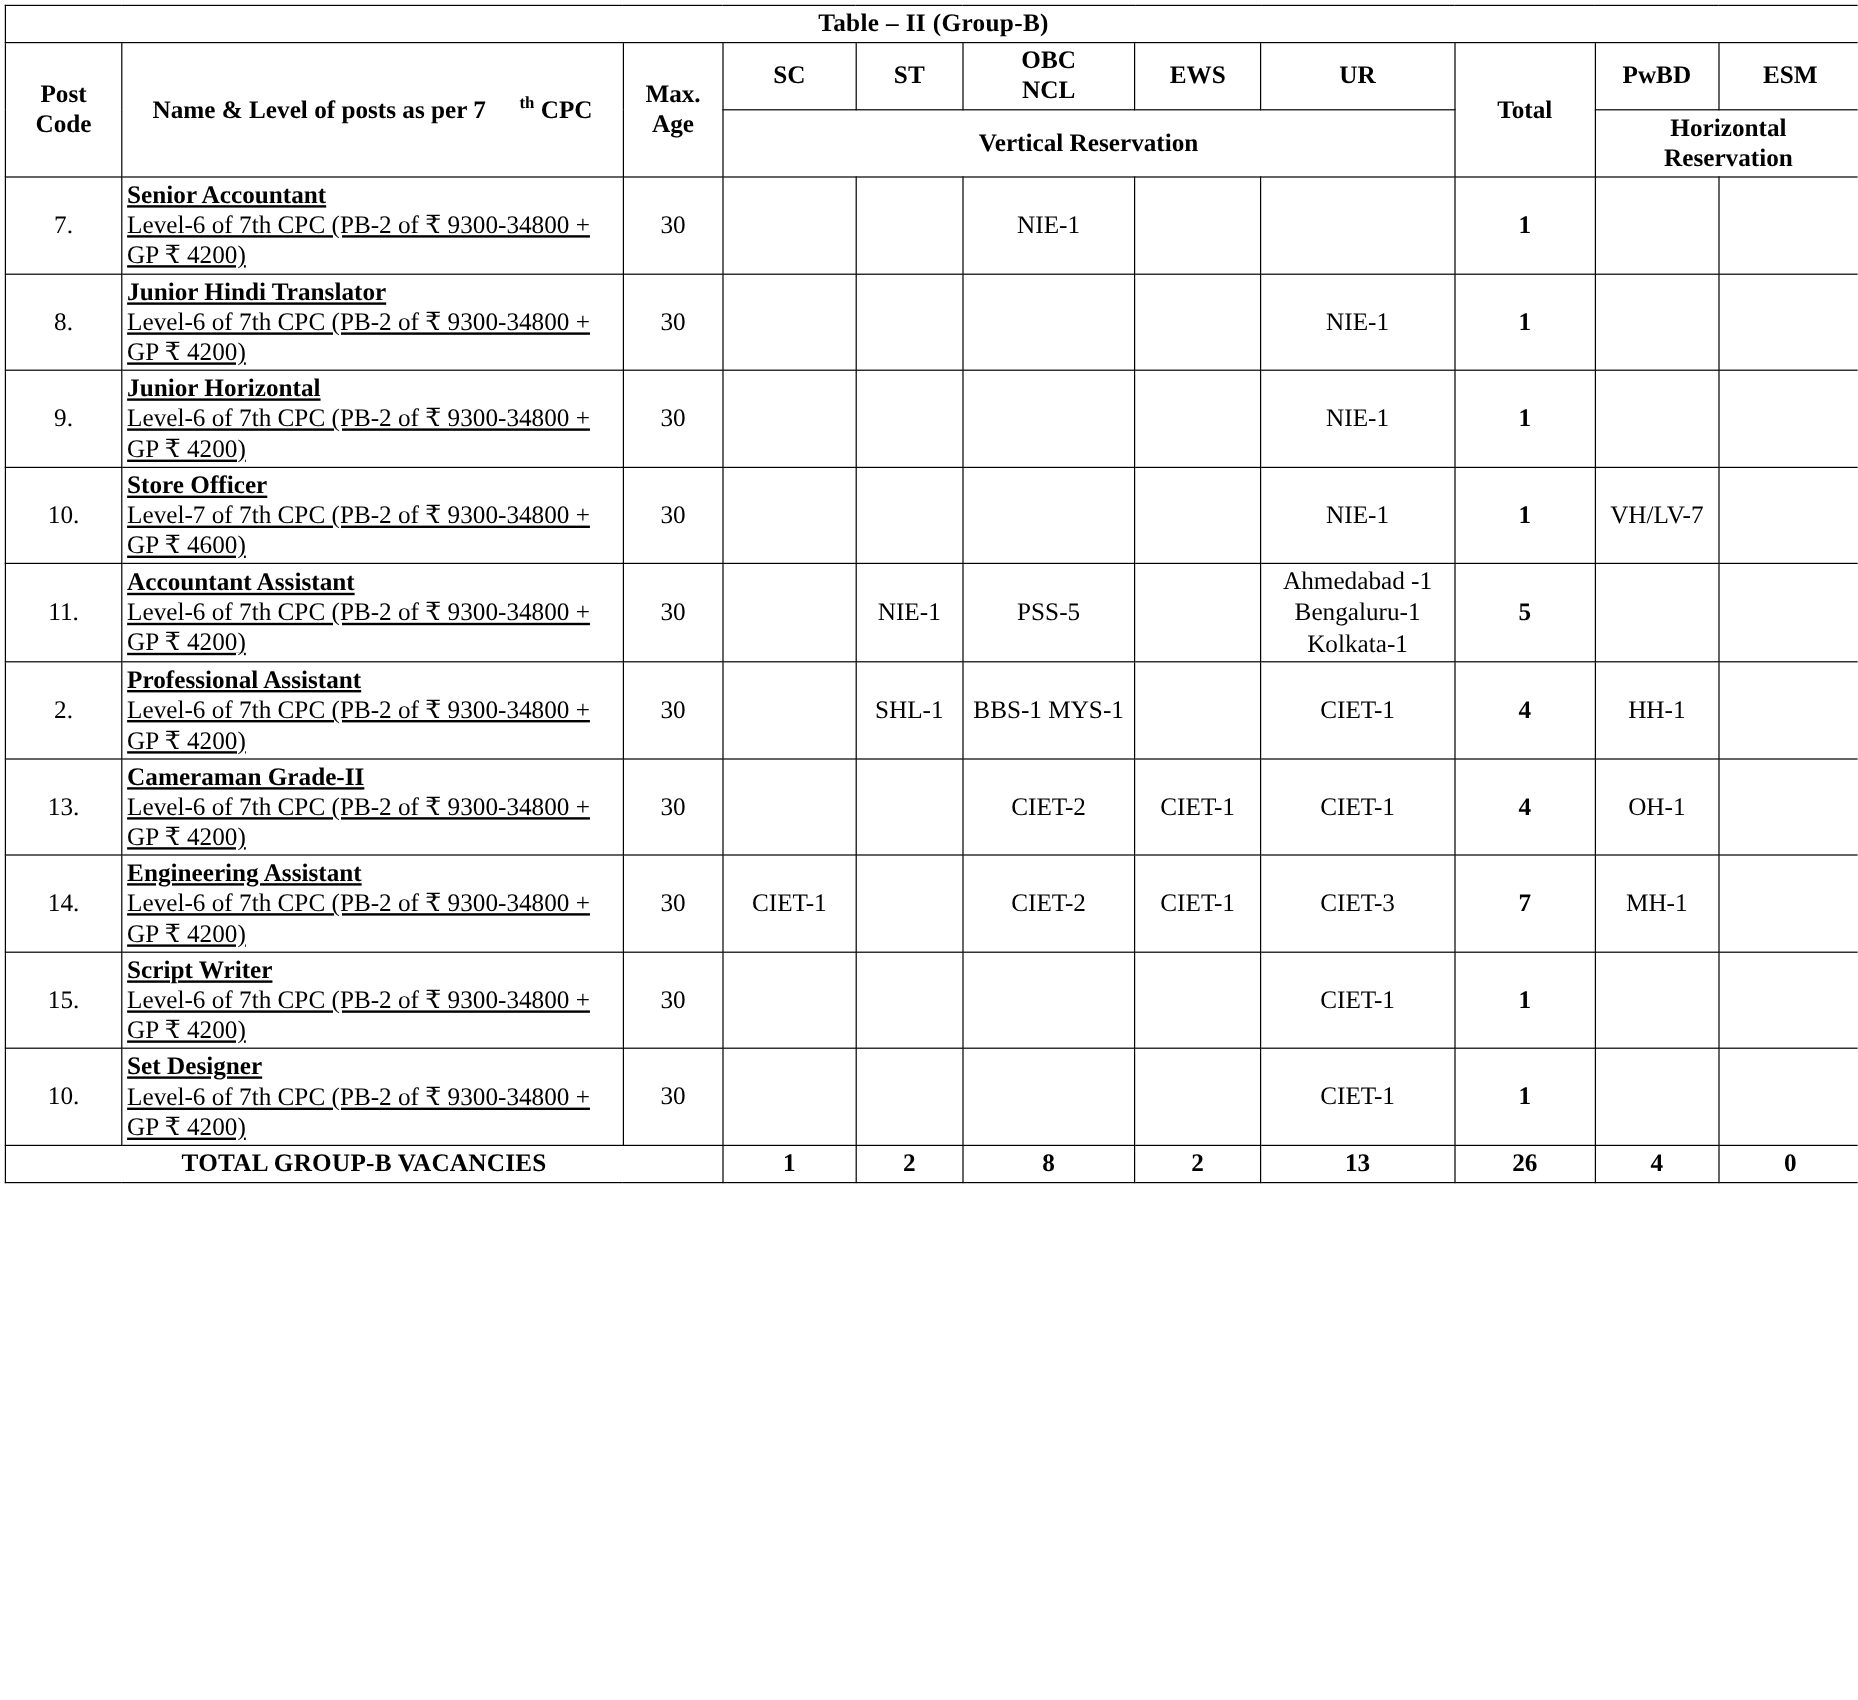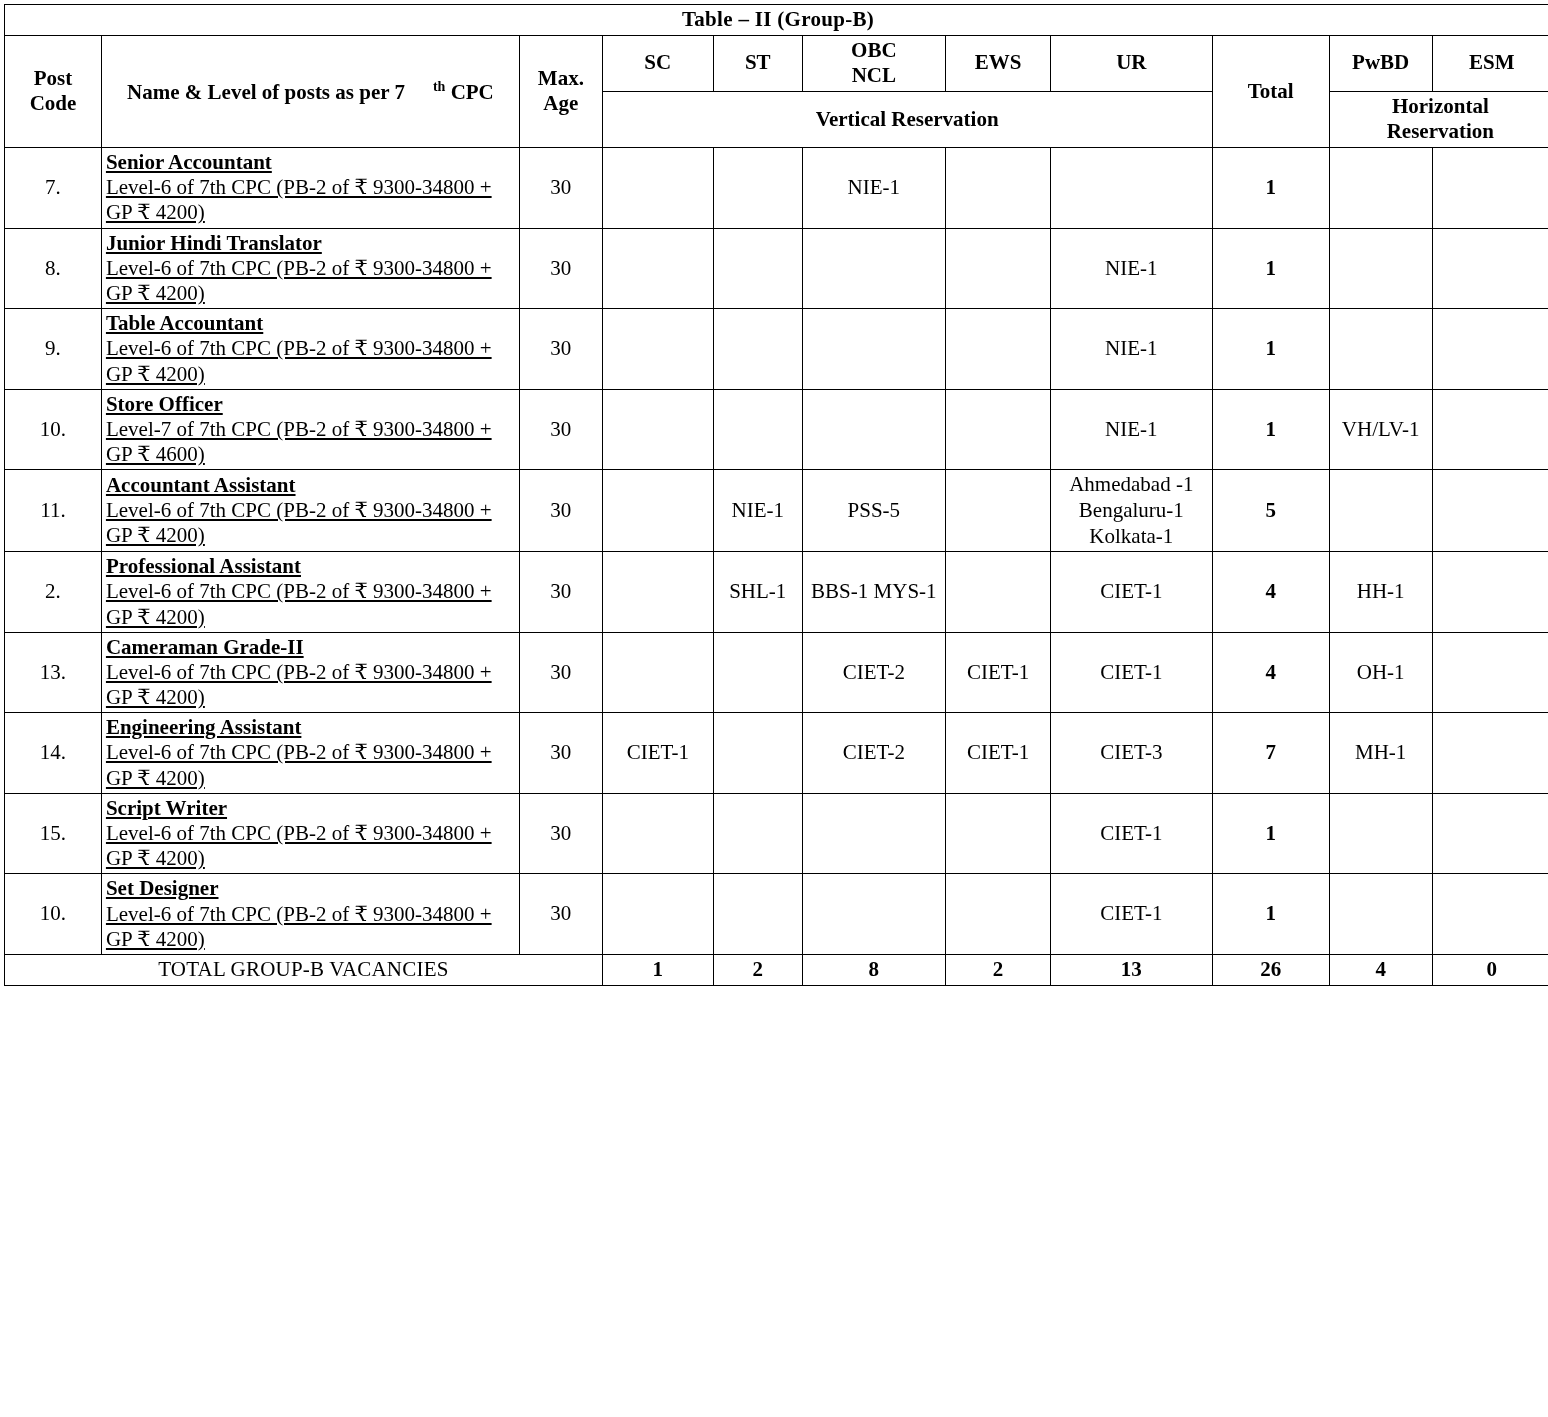--- a/index.html
+++ b/index.html
@@ -82,21 +82,21 @@
     font-size: 19px;
     line-height: 1.25;
   }
   .tot {
     text-align: center;
     font-size: 22px;
     font-weight: bold;
   }
   .total-label {
     text-align: center;
-    font-weight: normal;
+    font-weight: bold;
     font-size: 27px;
     padding: 8px 4px;
     letter-spacing: 0.2px;
     margin-top: 12px;
   }
   .total-num {
     text-align: center;
     font-weight: bold;
     font-size: 25px;
   }
@@ -189,21 +189,21 @@
       <td class="ctr"></td>
       <td class="ctr">NIE-1</td>
       <td class="tot">1</td>
       <td class="ctr"></td>
       <td class="ctr"></td>
     </tr>
 
     <tr>
       <td class="code">9.</td>
       <td class="post">
-        <span class="pname">Table Accountant</span>
+        <span class="pname">Junior Horizontal</span>
         <span class="pdesc">Level-6 of 7th CPC (PB-2 of ₹ 9300-34800 + GP ₹ 4200)</span>
       </td>
       <td class="ctr">30</td>
       <td class="ctr"></td>
       <td class="ctr"></td>
       <td class="ctr"></td>
       <td class="ctr"></td>
       <td class="ctr">NIE-1</td>
       <td class="tot">1</td>
       <td class="ctr"></td>
@@ -216,21 +216,21 @@
         <span class="pname">Store Officer</span>
         <span class="pdesc">Level-7 of 7th CPC (PB-2 of ₹ 9300-34800 + GP ₹ 4600)</span>
       </td>
       <td class="ctr">30</td>
       <td class="ctr"></td>
       <td class="ctr"></td>
       <td class="ctr"></td>
       <td class="ctr"></td>
       <td class="ctr">NIE-1</td>
       <td class="tot">1</td>
-      <td class="ctr">VH/LV-1</td>
+      <td class="ctr">VH/LV-7</td>
       <td class="ctr"></td>
     </tr>
 
     <tr>
       <td class="code">11.</td>
       <td class="post">
         <span class="pname">Accountant Assistant</span>
         <span class="pdesc">Level-6 of 7th CPC (PB-2 of ₹ 9300-34800 + GP ₹ 4200)</span>
       </td>
       <td class="ctr">30</td>

